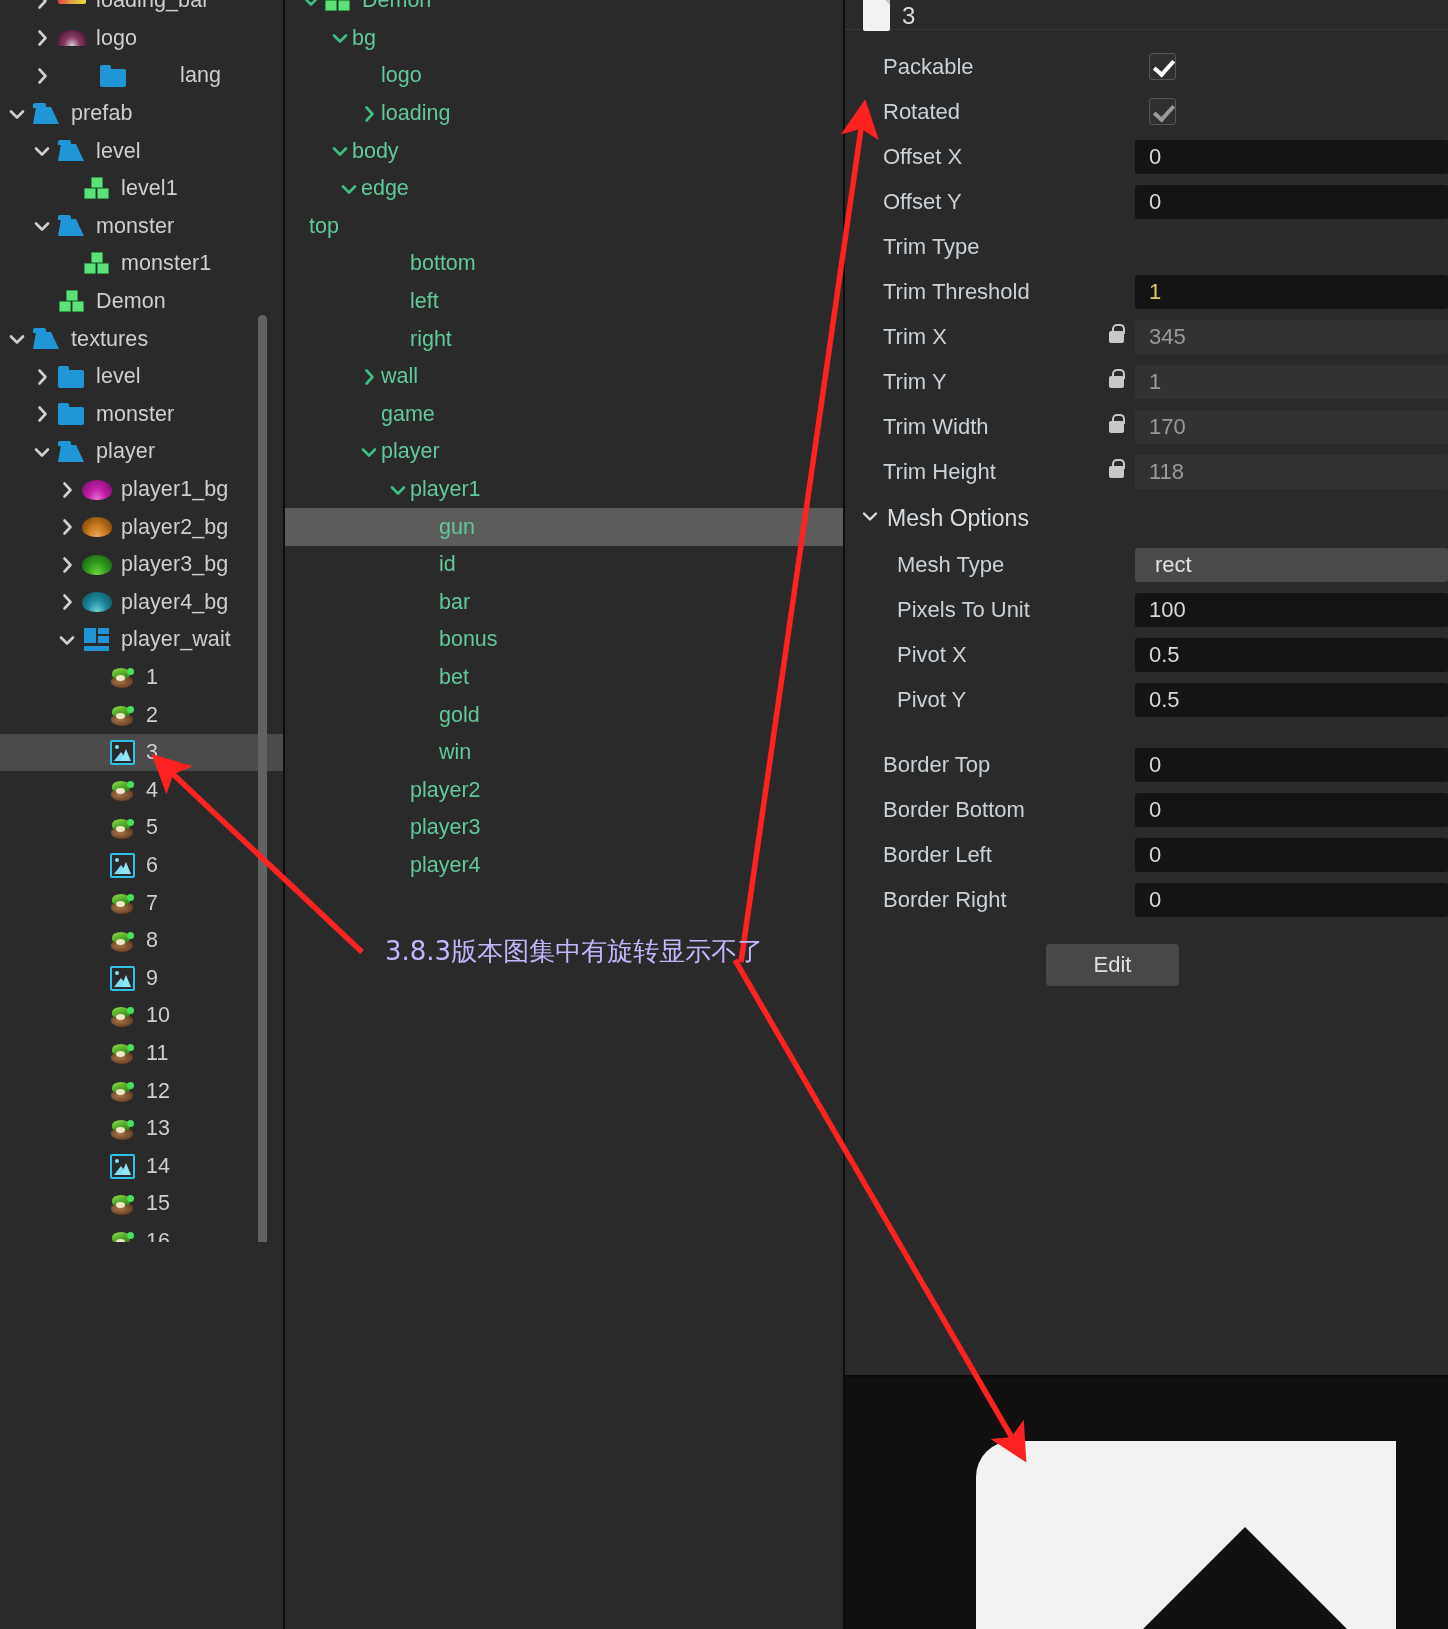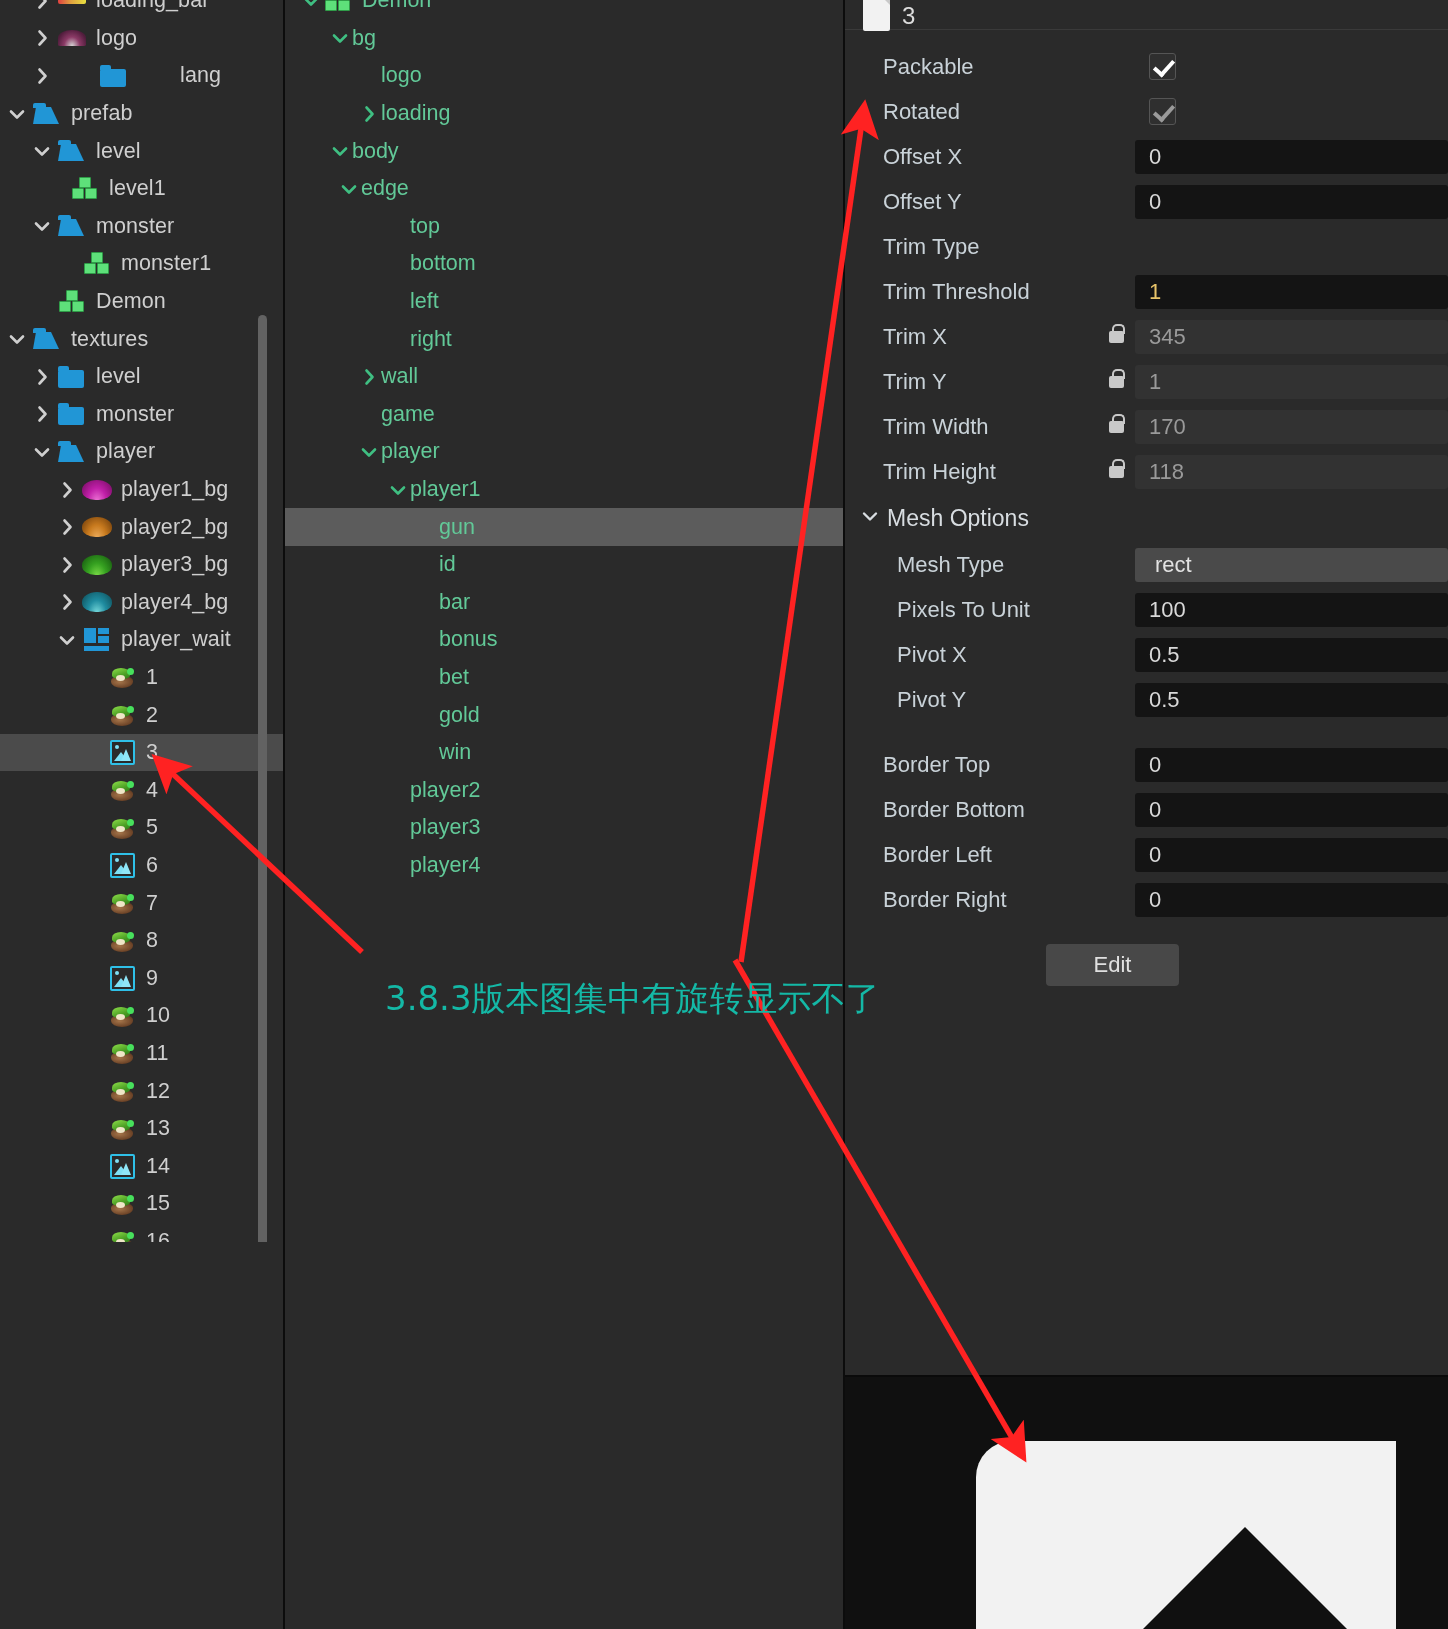--- a/index.html
+++ b/index.html
@@ -270,24 +270,23 @@
     width: 220px; height: 230px;
     background: #101010;
     transform: rotate(45deg);
     transform-origin: top left;
   }
 
   
   .overlay { position:absolute; left:0; top:0; width:1448px; height:1629px; pointer-events:none; }
   .anno-text {
     position: absolute; left: 385px; top: 934px;
-    color: #14b8a6; font-size: 34px;
+    color: #c4b5fd; font-size: 26px;
     font-family: "DejaVu Sans", sans-serif;
     white-space: nowrap;
-    margin-top: 42px;
   }
 </style>
 </head>
 <body>
 
 <div class="app">
 
   <div class="assets-panel">
     <div id="assets-list">
         <div class="asset-row" style="padding-left: 31px; margin-top: -18px;">
@@ -347,21 +346,21 @@
             </svg>
           </span>
           <span class="icon-box">
             <span class="fld open">
               <span class="tabp"></span>
               <span class="bod"></span>
             </span>
           </span>
           <span class="label">level</span>
         </div>
-        <div class="asset-row" style="padding-left: 44px;">
+        <div class="asset-row" style="padding-left: 56px;">
           <span class="arrow none"></span>
           <span class="icon-box">
             <span class="cubes">
               <i class="a"></i>
               <i class="b"></i>
               <i class="c"></i>
             </span>
           </span>
           <span class="label">level1</span>
         </div>
@@ -848,21 +847,21 @@
           <span class="n-label">body</span>
         </div>
         <div class="node-row" style="padding-left: 52px;">
           <span class="chev">
             <svg width="22" height="22" viewBox="0 0 22 22">
               <path d="M5 8.5 L11 14.5 L17 8.5" stroke="#3fbf82" stroke-width="2.6" fill="none" stroke-linecap="round" stroke-linejoin="round"></path>
             </svg>
           </span>
           <span class="n-label">edge</span>
         </div>
-        <div class="node-row" style="padding-left: 101px;">
+        <div class="node-row" style="">
           <span class="chev none"></span>
           <span class="n-label">top</span>
         </div>
         <div class="node-row" style="padding-left: 101px;">
           <span class="chev none"></span>
           <span class="n-label">bottom</span>
         </div>
         <div class="node-row" style="padding-left: 101px;">
           <span class="chev none"></span>
           <span class="n-label">left</span>

